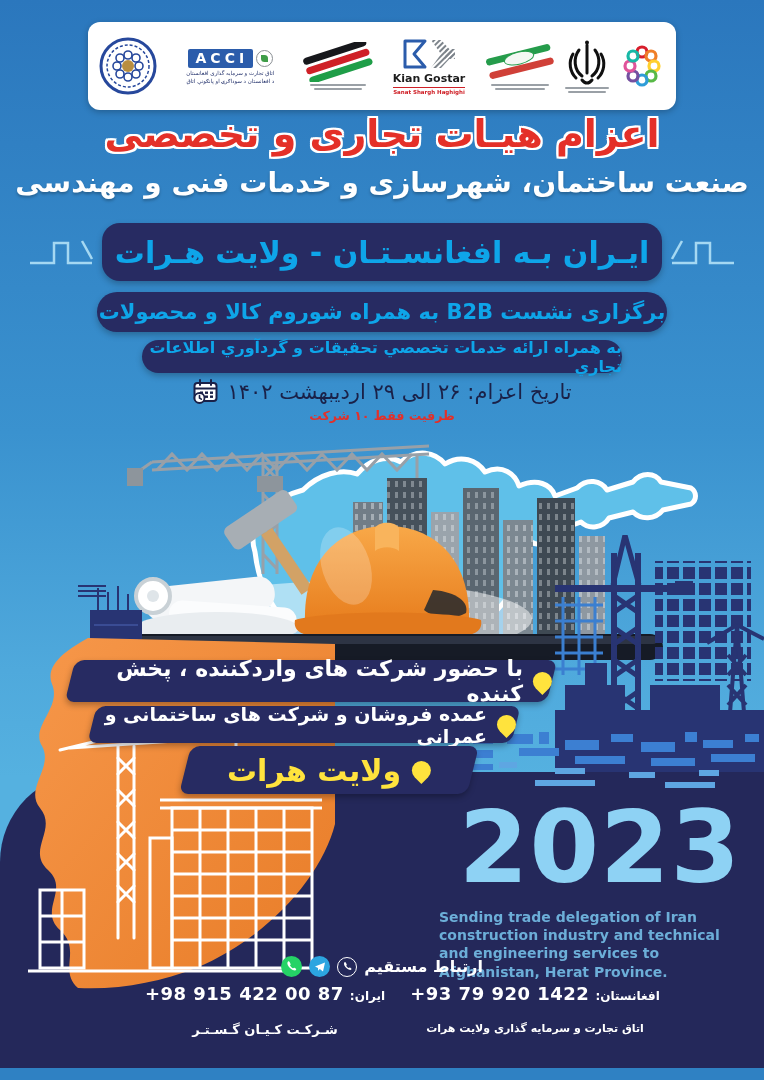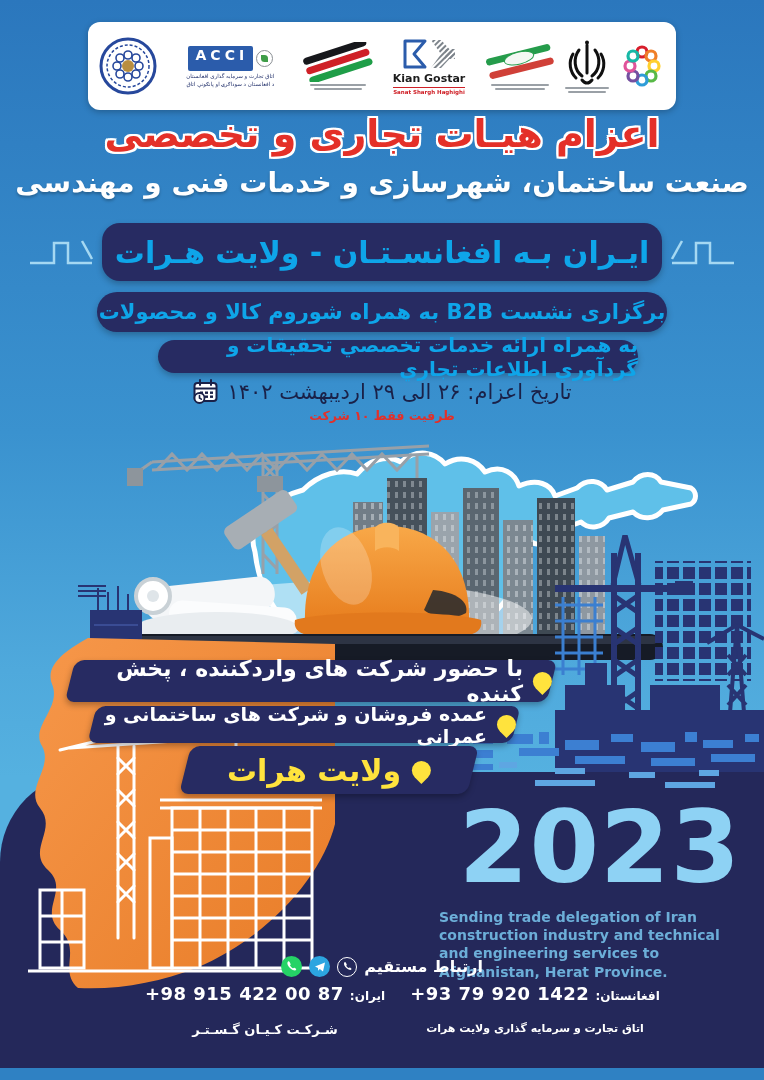--- a/index.html
+++ b/index.html
@@ -15,21 +15,21 @@
   .cap-bar{height:2px;background:#9aa0a6;border-radius:1px;}
   
   .title-main{left:0;top:112px;width:100%;text-align:center;font-size:38px;font-weight:bold;color:#e43028;direction:rtl;
               text-shadow:-2px 0 0 #fff,2px 0 0 #fff,0 -2px 0 #fff,0 2px 0 #fff,-2px -2px 0 #fff,2px 2px 0 #fff,-2px 2px 0 #fff,2px -2px 0 #fff;}
   .title-sub{left:0;top:166px;width:100%;text-align:center;font-size:28px;font-weight:bold;color:#fff;direction:rtl;
              text-shadow:0 2px 3px rgba(0,0,0,.25);}
   .pill{background:#272b62;color:#0ea5e9;font-weight:bold;display:flex;align-items:center;justify-content:center;
         direction:rtl;box-shadow:0 3px 6px rgba(0,0,0,.25);}
   .route{left:102px;top:223px;width:560px;height:58px;border-radius:18px;font-size:30px;}
   .pill2{left:97px;top:292px;width:570px;height:40px;border-radius:20px;font-size:21px;}
-  .pill3{left:158px;top:340px;width:480px;height:33px;border-radius:17px;font-size:20px;font-weight:bold;}
+  .pill3{left:142px;top:340px;width:480px;height:33px;border-radius:17px;font-size:16px;font-weight:bold;}
   .date-row{left:0;top:378px;width:100%;display:flex;align-items:center;justify-content:center;gap:8px;}
   .date-text{font-size:21px;font-weight:normal;color:#1a2148;direction:rtl;}
   .capacity{left:0;top:408px;width:100%;text-align:center;font-size:12.5px;font-weight:bold;color:#e3302a;direction:rtl;}
   
   .banner{background:#272b62;display:flex;align-items:center;justify-content:center;gap:10px;direction:rtl;
           transform:skewX(-14deg);border-radius:9px;box-shadow:0 3px 6px rgba(0,0,0,.3);}
   .banner>span{transform:skewX(14deg);}
   .blob{width:19px;height:19px;background:#ffe33d;border-radius:50% 50% 0 50%;flex:0 0 auto;}
   .b1{left:70px;top:660px;width:482px;height:42px;font-size:22px;font-weight:bold;color:#fff;}
   .b2{left:92px;top:706px;width:424px;height:37px;font-size:19px;font-weight:bold;color:#fff;}
@@ -242,21 +242,21 @@
           <circle cx="41" cy="31" r="4"></circle>
         <circle cx="22" cy="23" r="4"></circle>
           <circle cx="38" cy="23" r="4"></circle>
           <circle cx="22" cy="39" r="4"></circle>
           <circle cx="38" cy="39" r="4"></circle>
       </g>
       <circle cx="30" cy="31" r="6" fill="#b98e3f"></circle>
     </svg>
     <div class="logo" style="width:128px;">
       <div style="display:flex;align-items:center;gap:3px;">
-        <span style="background:#2b5cab;color:#fff;font-weight:bold;font-size:14px;letter-spacing:4px;padding:1px 5px 8px 8px;border-radius:2px;">ACCI</span>
+        <span style="background:#2b5cab;color:#fff;font-weight:bold;font-size:14px;letter-spacing:4px;padding:1px 5px 2px 8px;border-radius:2px;">ACCI</span>
         <span style="width:15px;height:15px;border:1.5px solid #8a8f94;border-radius:50%;display:inline-flex;align-items:center;justify-content:center;">
           <span style="width:7px;height:7px;background:#3f9d48;border-radius:0 50% 0 50%;"></span>
         </span>
       </div>
       <div style="font-size:5.5px;color:#27356e;direction:rtl;">اتاق تجارت و سرمایه گذاری افغانستان</div>
       <div style="font-size:5.5px;color:#27356e;direction:rtl;">د افغانستان د سوداګرۍ او پانګونې اتاق</div>
     </div>
     <div class="logo">
       <svg width="70" height="40" viewBox="0 0 70 40">
         <g transform="rotate(-18 35 20)">

